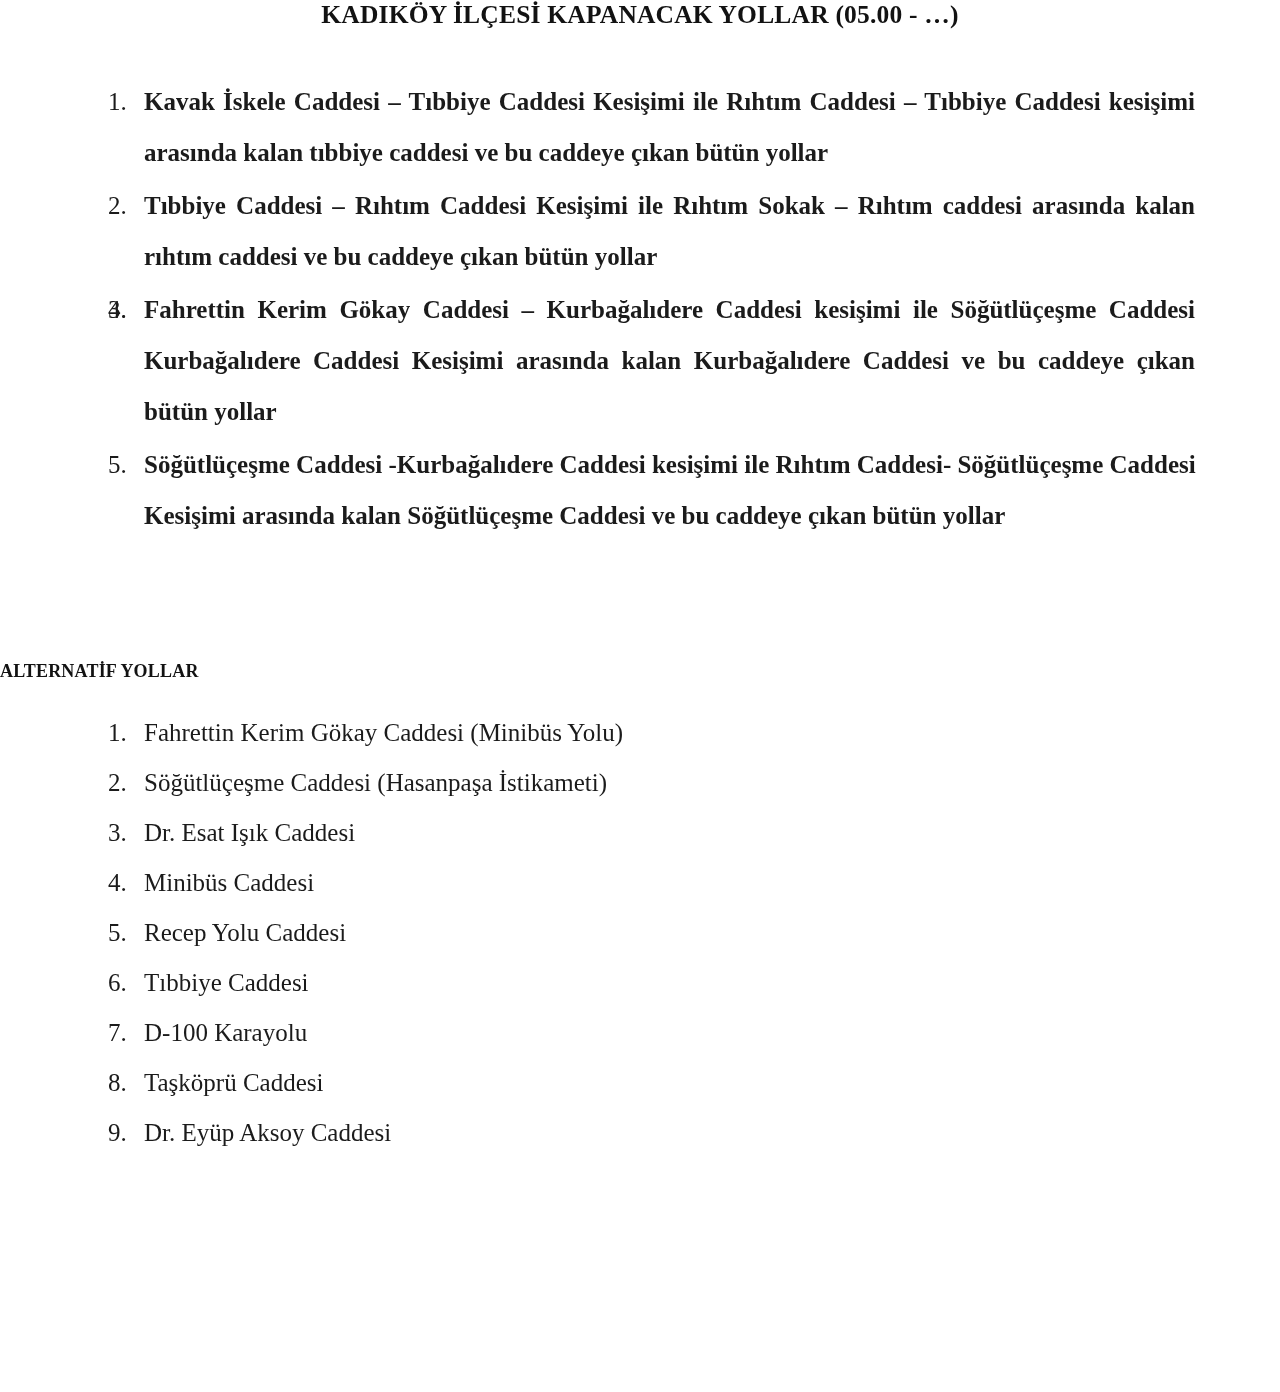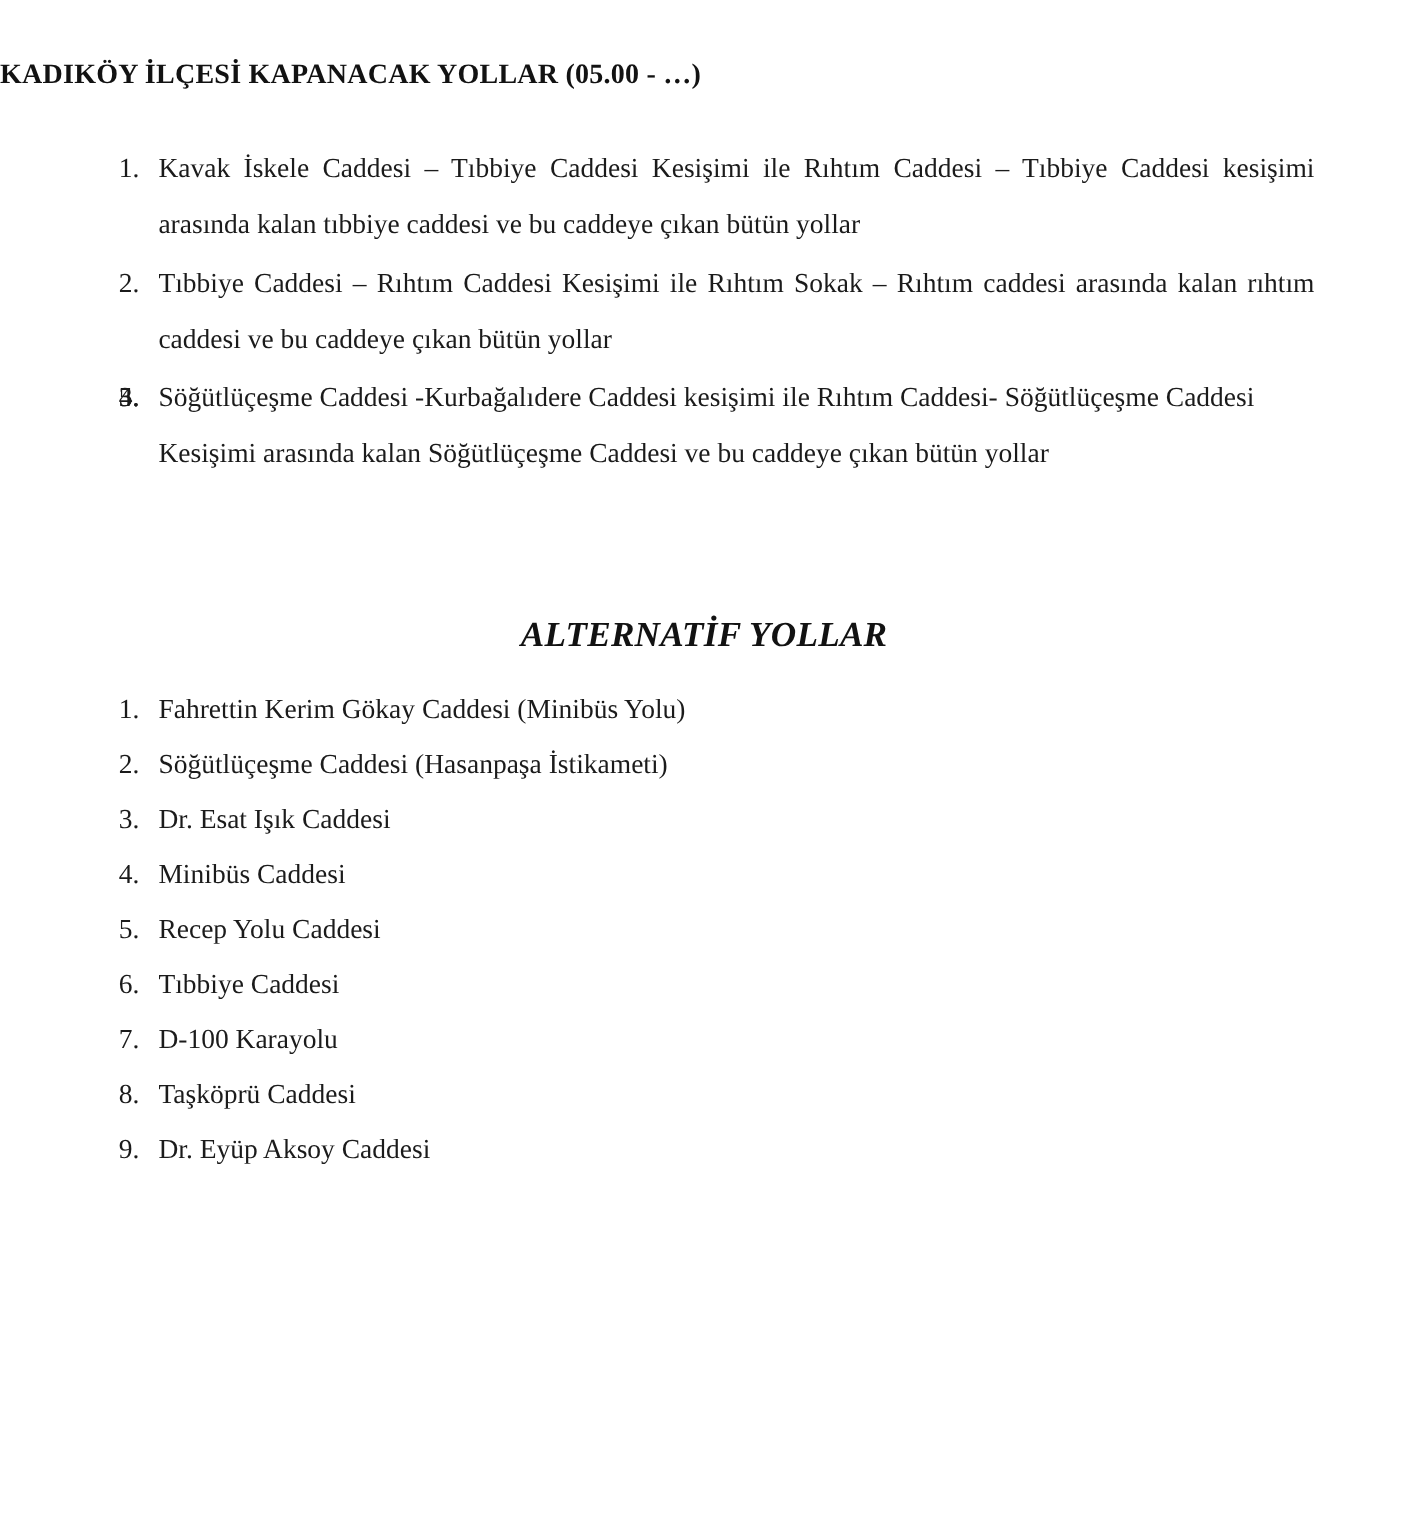--- a/index.html
+++ b/index.html
@@ -19,25 +19,25 @@
   .page {
     position: relative;
     width: 1280px;
     height: 1392px;
     background: #ffffff;
     box-sizing: border-box;
   }
 
   
   .doc-title {
+    text-align: center;
     font-size: 25.5px;
     font-weight: bold;
     letter-spacing: 0.2px;
     margin: 0;
-    padding-top: 52px;
     color: #121212;
     font-family: "Liberation Serif", "DejaVu Serif", serif;
   }
 
   .closed-list {
     margin: 0;
     padding: 0;
     list-style: none;
     position: relative;
     padding-top: 46px;
@@ -60,41 +60,40 @@
     left: 108px;
     top: 0;
     width: 36px;
     text-align: left;
     font-size: 25px;
     line-height: 51px;
   }
 
   .closed-list > li .body {
     display: block;
+    font-weight: bold;
   }
 
   
   .closed-list > li.ragged {
     text-align: left;
     padding-right: 60px;
   }
   .closed-list > li.ragged .body {
     text-indent: 0;
   }
 
   
   .alt-title {
-    text-align: center;
-    font-size: 32px;
+    font-size: 18px;
     font-weight: bold;
     margin: 0;
     padding-top: 118px;
     letter-spacing: 0.2px;
     color: #121212;
-    font-style: italic;
   }
 
   .alt-list {
     margin: 0;
     padding: 0;
     list-style: none;
     padding-top: 26px;
   }
 
   .alt-list > li {
@@ -134,20 +133,21 @@
       <span class="num">2.</span>
       <span class="body">Tıbbiye Caddesi – Rıhtım Caddesi Kesişimi ile Rıhtım Sokak – Rıhtım caddesi arasında kalan rıhtım caddesi ve bu caddeye çıkan bütün yollar</span>
     </li>
 
     <li>
       <span class="num">3.</span>
     </li>
 
     <li>
       <span class="num">4.</span>
+      <span class="body">Fahrettin Kerim Gökay Caddesi – Kurbağalıdere Caddesi kesişimi ile Söğütlüçeşme Caddesi Kurbağalıdere Caddesi Kesişimi arasında kalan Kurbağalıdere Caddesi ve bu caddeye çıkan bütün yollar</span>
     </li>
 
     <li class="ragged">
       <span class="num">5.</span>
       <span class="body">Söğütlüçeşme Caddesi -Kurbağalıdere Caddesi kesişimi ile Rıhtım Caddesi- Söğütlüçeşme Caddesi Kesişimi arasında kalan Söğütlüçeşme Caddesi ve bu caddeye çıkan bütün yollar</span>
     </li>
 
   </ol>
 
   <h2 class="alt-title">ALTERNATİF YOLLAR</h2>

